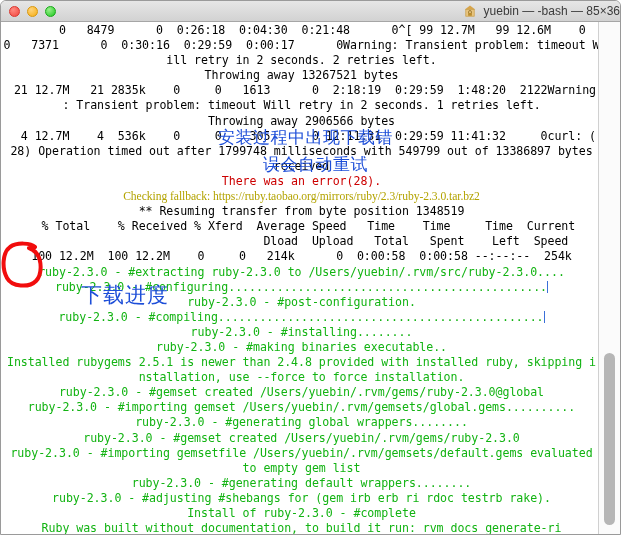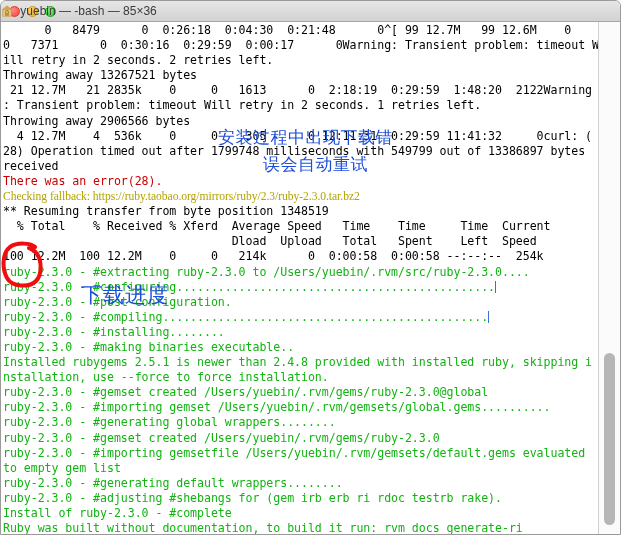--- a/index.html
+++ b/index.html
@@ -49,43 +49,44 @@
     border-radius: 50%;
     box-sizing: border-box;
   }
   .light-close  { background: radial-gradient(circle at 35% 30%, #ff8a80, #f1453d); border: 1px solid #d8362f; }
   .light-min    { background: radial-gradient(circle at 35% 30%, #ffd37a, #f5ae14); border: 1px solid #d9970b; }
   .light-max    { background: radial-gradient(circle at 35% 30%, #97f08a, #21c721); border: 1px solid #18a818; }
 
   #window-title {
     position: absolute;
     left: 0;
-    right: 8px;
+    right: 0;
     top: 0;
     height: 21px;
     line-height: 21px;
-    text-align: left;
+    text-align: right;
     font-family: "Liberation Sans", sans-serif;
     font-size: 12px;
     color: #3b3b3b;
     pointer-events: none;
     white-space: nowrap;
   }
   #title-lock-icon {
     display: inline-block;
     vertical-align: -2px;
     margin-right: 4px;
   }
 
   
   #terminal-body {
     position: relative;
     height: 513px;
     background: #ffffff;
     overflow: hidden;
+    text-align: center;
   }
 
   #term-text {
     position: absolute;
     left: 2px;
     top: 1px;
     width: 597px;
     font-family: "DejaVu Sans Mono", monospace;
     font-size: 11.6px;
     line-height: 15.1px;

